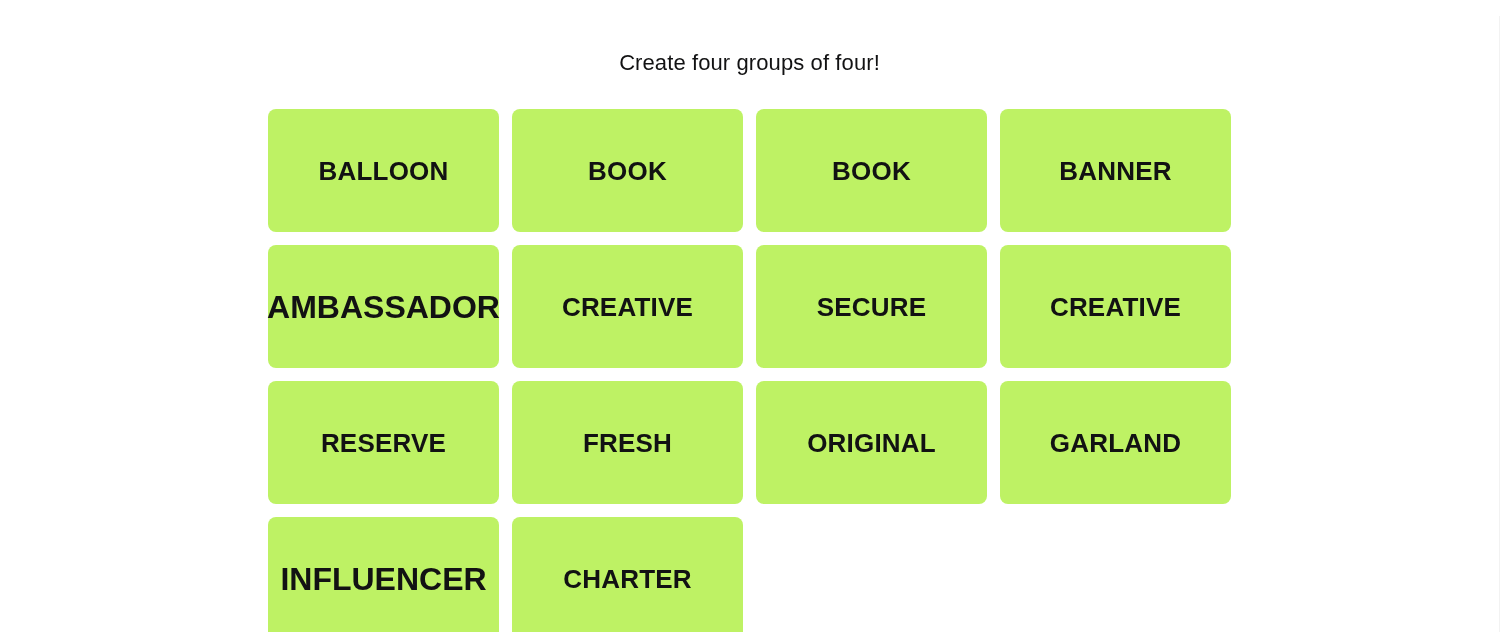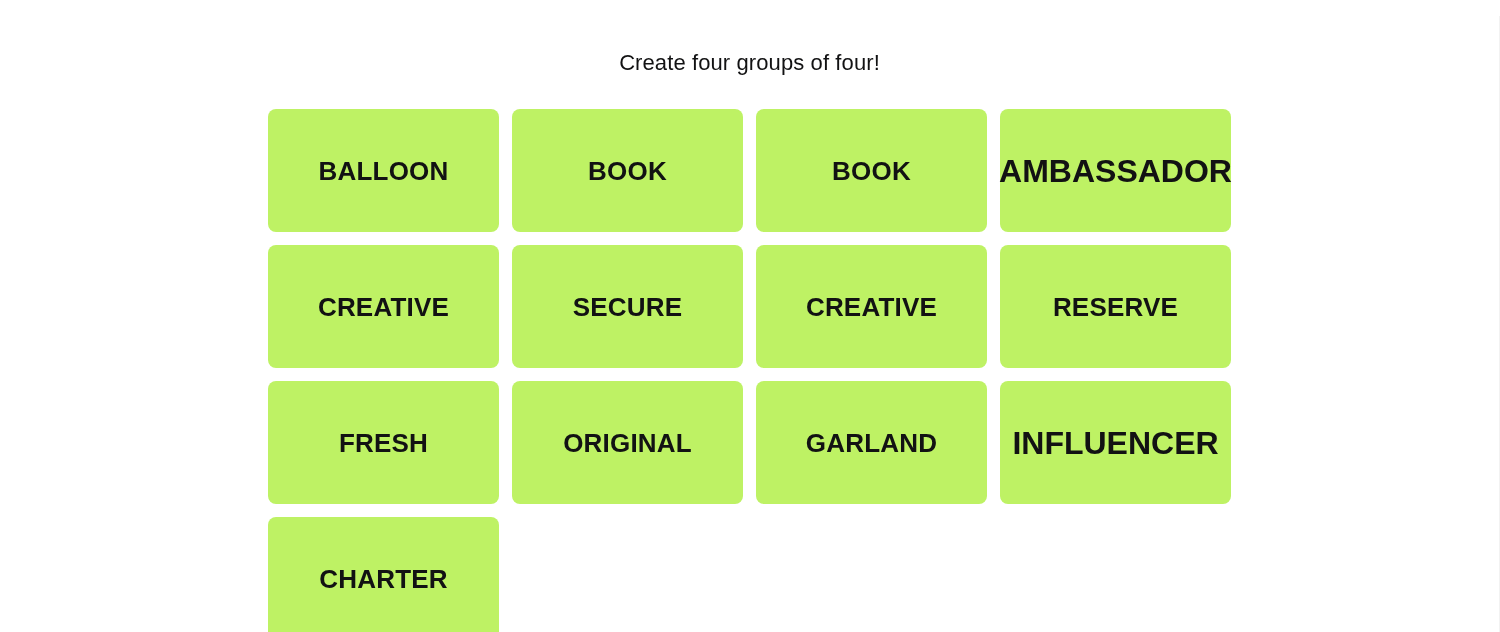--- a/index.html
+++ b/index.html
@@ -95,20 +95,23 @@
       </button>
 
       <button class="tile">
         <span class="tile-label">BOOK</span>
       </button>
 
       <button class="tile">
         <span class="tile-label">BOOK</span>
       </button>
 
+      <button class="tile">
+        <span class="tile-label">BANNER</span>
+      </button>
 
 
       <button class="tile">
         <span class="tile-label long">AMBASSADOR</span>
       </button>
 
       <button class="tile">
         <span class="tile-label">CREATIVE</span>
       </button>
 

